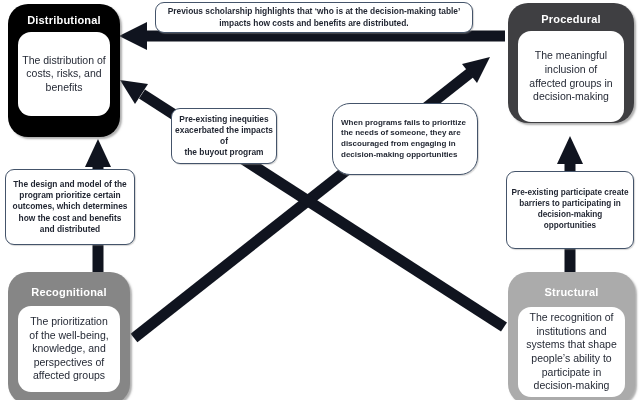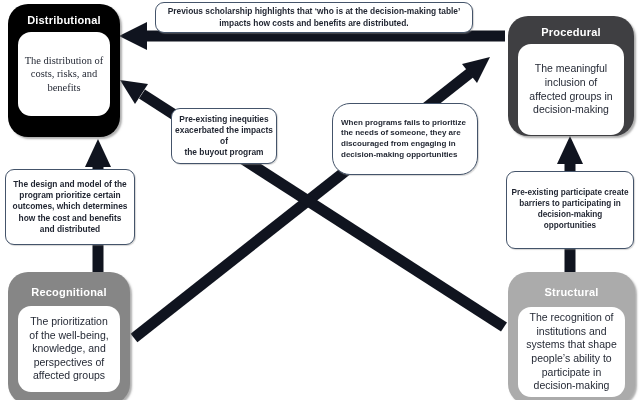--- a/index.html
+++ b/index.html
@@ -24,23 +24,23 @@
   .node-body {
     position: absolute; background: var(--inner-box-fill, #fff); border-radius: 13px;
     display: flex; align-items: center; justify-content: center;
     text-align: center; font-size: 10.5px; line-height: 1.3;
     color: var(--node-body-text, #1f2430);
   }
   .node-body span { white-space: pre-line; }
 
   #node-distributional { left: 8px;   top: 4px;   width: 112px; height: 133px; background: var(--distributional-fill, #000); }
   #node-distributional .node-title { margin-top: 10px; }
-  #node-distributional .node-body  { left: 10px; top: 28px; width: 92px; height: 84px; font-family: Liberation Serif, serif; }
+  #node-distributional .node-body  { left: 10px; top: 28px; width: 92px; height: 84px; }
 
-  #node-procedural { left: 508px; top: 16px; width: 126px; height: 120px; background: var(--procedural-fill, #3f3f42); }
+  #node-procedural { left: 508px; top: 3px; width: 126px; height: 120px; background: var(--procedural-fill, #3f3f42); }
   #node-procedural .node-title { margin-top: 10px; }
   #node-procedural .node-body  { left: 10px; top: 28px; width: 106px; height: 91px; }
 
   #node-recognitional { left: 8px; top: 272px; width: 122px; height: 132px; background: var(--recognitional-fill, #868686); }
   #node-recognitional .node-title { margin-top: 14px; }
   #node-recognitional .node-body  { left: 10px; top: 34px; width: 102px; height: 86px; }
 
   #node-structural { left: 508px; top: 272px; width: 127px; height: 132px; background: var(--structural-fill, #ababab); }
   #node-structural .node-title { margin-top: 14px; }
   #node-structural .node-body  { left: 10px; top: 35px; width: 107px; height: 90px; }

